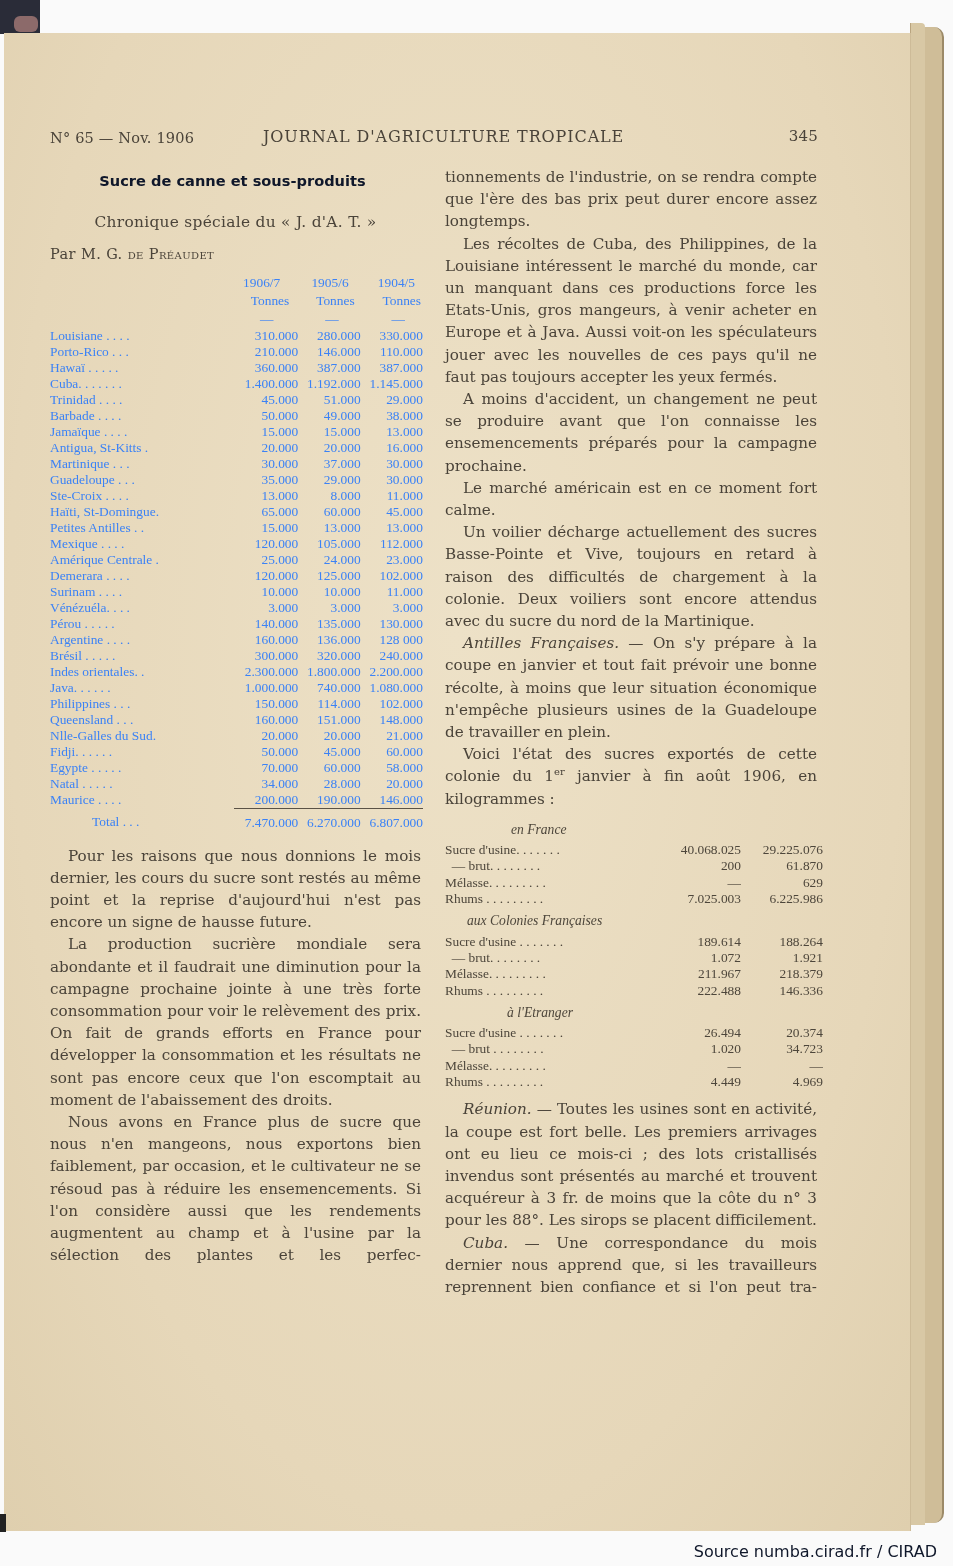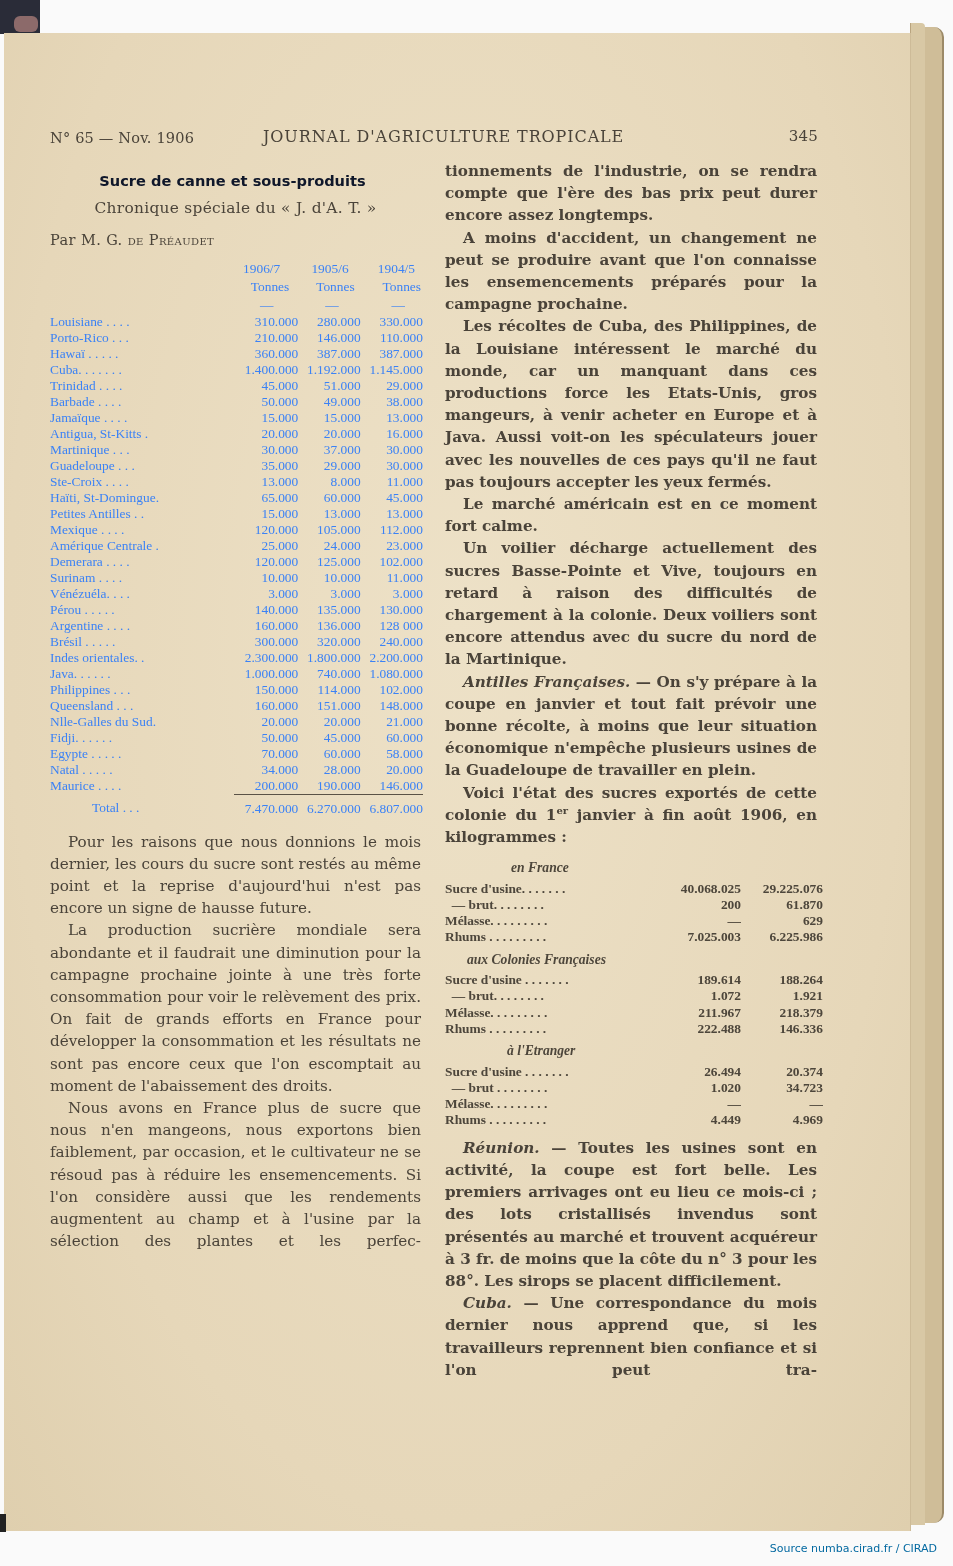--- a/index.html
+++ b/index.html
@@ -13,33 +13,33 @@
   .corner-dark::after { content:""; position:absolute; left:14px; top:16px; width:24px; height:16px; background:#8c6a6a; border-radius:6px; }
   .page {
     position:absolute; left:4px; top:33px; width:906px; height:1498px;
     background:#e9dcc0;
     background-image: radial-gradient(ellipse at 50% 40%, #ede1c7 0%, #e6d7b9 70%, #dfcfae 100%);
     border-right:1px solid #cdbb98;
   }
   .page-edge1 { position:absolute; left:910px; top:23px; width:14px; height:1502px; background:#d8c8a5; border-left:1px solid #b9a47f; border-radius:0 4px 0 0; }
   .page-edge2 { position:absolute; left:924px; top:27px; width:18px; height:1496px; background:#cfbd98; border-right:2px solid #9c8a68; border-radius:0 10px 10px 0; }
   .left-bar { position:absolute; left:0; top:1514px; width:6px; height:18px; background:#222; }
-  .source { position:absolute; right:16px; top:1542px; font-family:"DejaVu Sans", sans-serif; font-size:11px; color:#0369a1; }
+  .source { position:absolute; right:16px; top:1542px; font-family:"DejaVu Sans", sans-serif; font-size:16px; color:#0f172a; }
 
   .running-head { position:absolute; top:125px; left:50px; width:770px; height:24px; font-size:15.5px; letter-spacing:0.2px; }
   .running-head .issue { position:absolute; left:0; top:5px; font-size:14.5px; }
   .running-head .journal { position:absolute; left:213px; top:2px; font-size:16px; letter-spacing:0.9px; }
   .running-head .pageno { position:absolute; right:2px; top:2px; font-size:15px; }
 
   .col { position:absolute; font-size:15.2px; line-height:22.2px; text-align:justify; }
   .col-left { left:50px; top:170px; width:371px; }
-  .col-right { left:445px; top:160px; width:372px;font-weight:bold; }
+  .col-right { left:445px; top:166px; width:372px; }
 
   .title { font-family:"DejaVu Sans", sans-serif; font-weight:bold; font-size:14.6px; text-align:center; margin-left:-6px; color:#0f172a; }
-  .subtitle { text-align:center; font-size:15.4px; letter-spacing:0.3px; margin-top:5px; }
+  .subtitle { text-align:center; font-size:15.4px; letter-spacing:0.3px; margin-top:19px; }
   .byline { text-align:left; font-size:14.5px; letter-spacing:0.4px; margin-top:10px; }
   .sc { font-variant:small-caps; }
   p { margin:0; }
   .indent { text-indent:18px; }
   .it { font-style:italic; }
   .justify-last { text-align-last:justify; }
 
   table.stats { border-collapse:collapse; width:373px; font-family:"Liberation Serif", serif; font-size:13.4px; line-height:16px; margin-top:8px; color:#3b82f6; }
   table.stats th { font-weight:normal; text-align:right; font-size:13.4px; padding:0; line-height:18px; }
   table.stats td { padding:0; white-space:nowrap; }
@@ -287,22 +287,22 @@
   </table>
 
   <div style="height:14px;"></div>
   <p class="indent">Pour les raisons que nous donnions le mois dernier, les cours du sucre sont restés au même point et la reprise d'aujourd'hui n'est pas encore un signe de hausse future.</p>
   <p class="indent">La production sucrière mondiale sera abondante et il faudrait une diminution pour la campagne prochaine jointe à une très forte consommation pour voir le relèvement des prix. On fait de grands efforts en France pour développer la consommation et les résultats ne sont pas encore ceux que l'on escomptait au moment de l'abaissement des droits.</p>
   <p class="indent justify-last">Nous avons en France plus de sucre que nous n'en mangeons, nous exportons bien faiblement, par occasion, et le cultivateur ne se résoud pas à réduire les ensemencements. Si l'on considère aussi que les rendements augmentent au champ et à l'usine par la sélection des plantes et les perfec-</p>
 </div>
 
 <div class="col col-right">
   <p>tionnements de l'industrie, on se rendra compte que l'ère des bas prix peut durer encore assez longtemps.</p>
+  <p class="indent">Les récoltes de Cuba, des Philippines, de la Louisiane intéressent le marché du monde, car un manquant dans ces productions force les Etats-Unis, gros mangeurs, à venir acheter en Europe et à Java. Aussi voit-on les spéculateurs jouer avec les nouvelles de ces pays qu'il ne faut pas toujours accepter les yeux fermés.</p>
   <p class="indent">A moins d'accident, un changement ne peut se produire avant que l'on connaisse les ensemencements préparés pour la campagne prochaine.</p>
-  <p class="indent">Les récoltes de Cuba, des Philippines, de la Louisiane intéressent le marché du monde, car un manquant dans ces productions force les Etats-Unis, gros mangeurs, à venir acheter en Europe et à Java. Aussi voit-on les spéculateurs jouer avec les nouvelles de ces pays qu'il ne faut pas toujours accepter les yeux fermés.</p>
   <p class="indent">Le marché américain est en ce moment fort calme.</p>
   <p class="indent">Un voilier décharge actuellement des sucres Basse-Pointe et Vive, toujours en retard à raison des difficultés de chargement à la colonie. Deux voiliers sont encore attendus avec du sucre du nord de la Martinique.</p>
   <p class="indent"><span class="it">Antilles Françaises.</span><span> — On s'y prépare à la coupe en janvier et tout fait prévoir une bonne récolte, à moins que leur situation économique n'empêche plusieurs usines de la Guadeloupe de travailler en plein.</span></p>
   <p class="indent"><span>Voici l'état des sucres exportés de cette colonie du 1</span><span class="sup">er</span><span> janvier à fin août 1906, en kilogrammes :</span></p>
 
   <table class="exports" style="margin-top:6px;">
     <tbody id="exp-body">
         <tr class="section">
           <td colspan="3" style="padding-left:66px;">en France</td>
         </tr>

